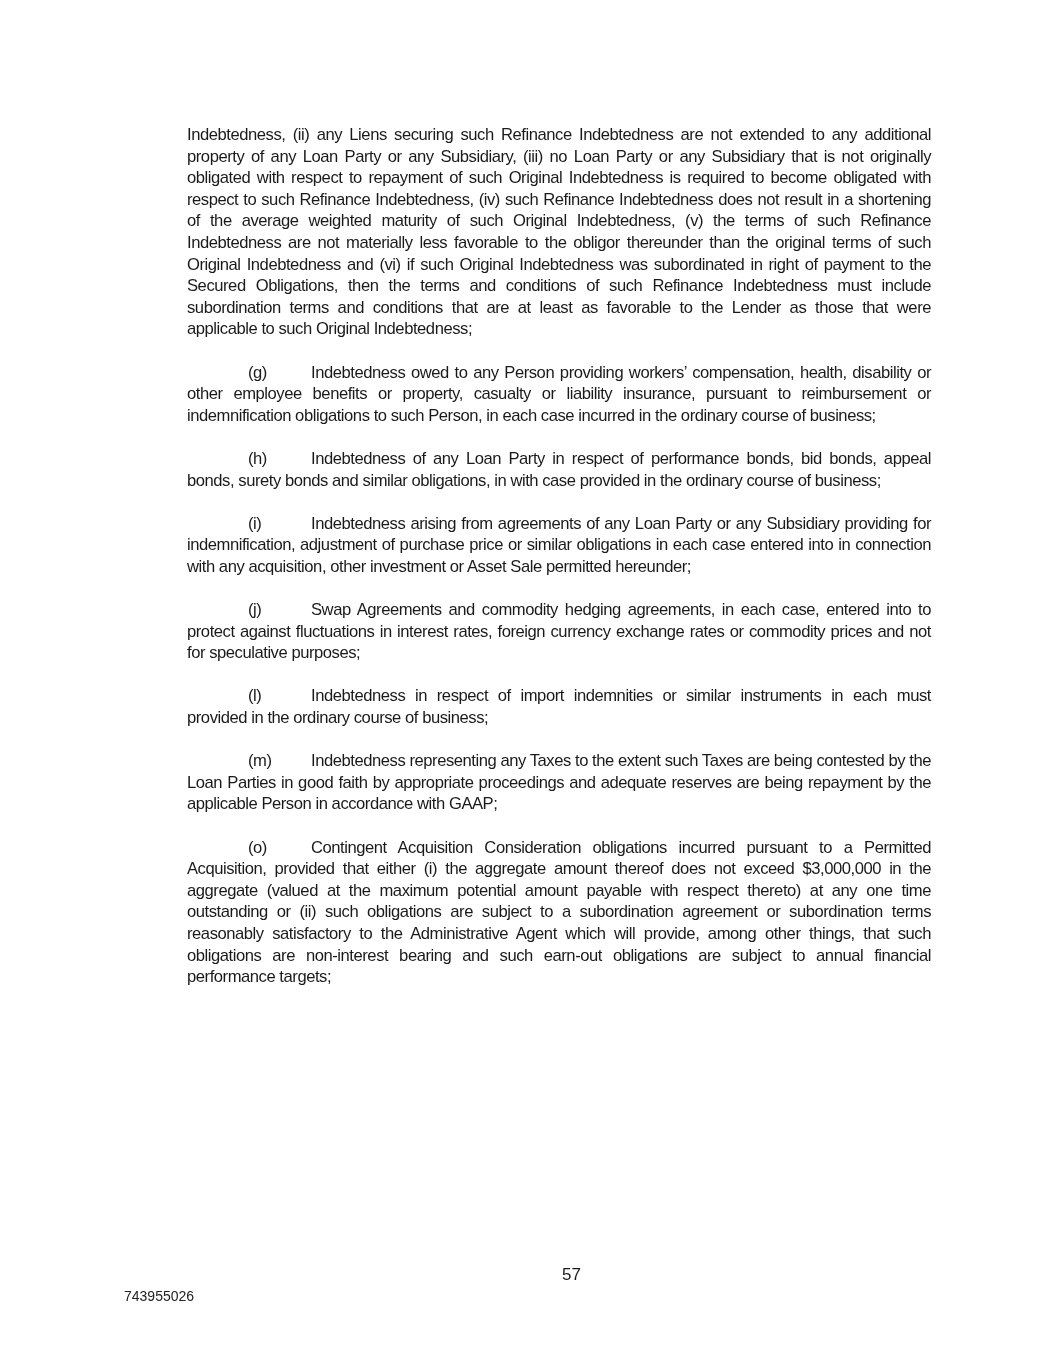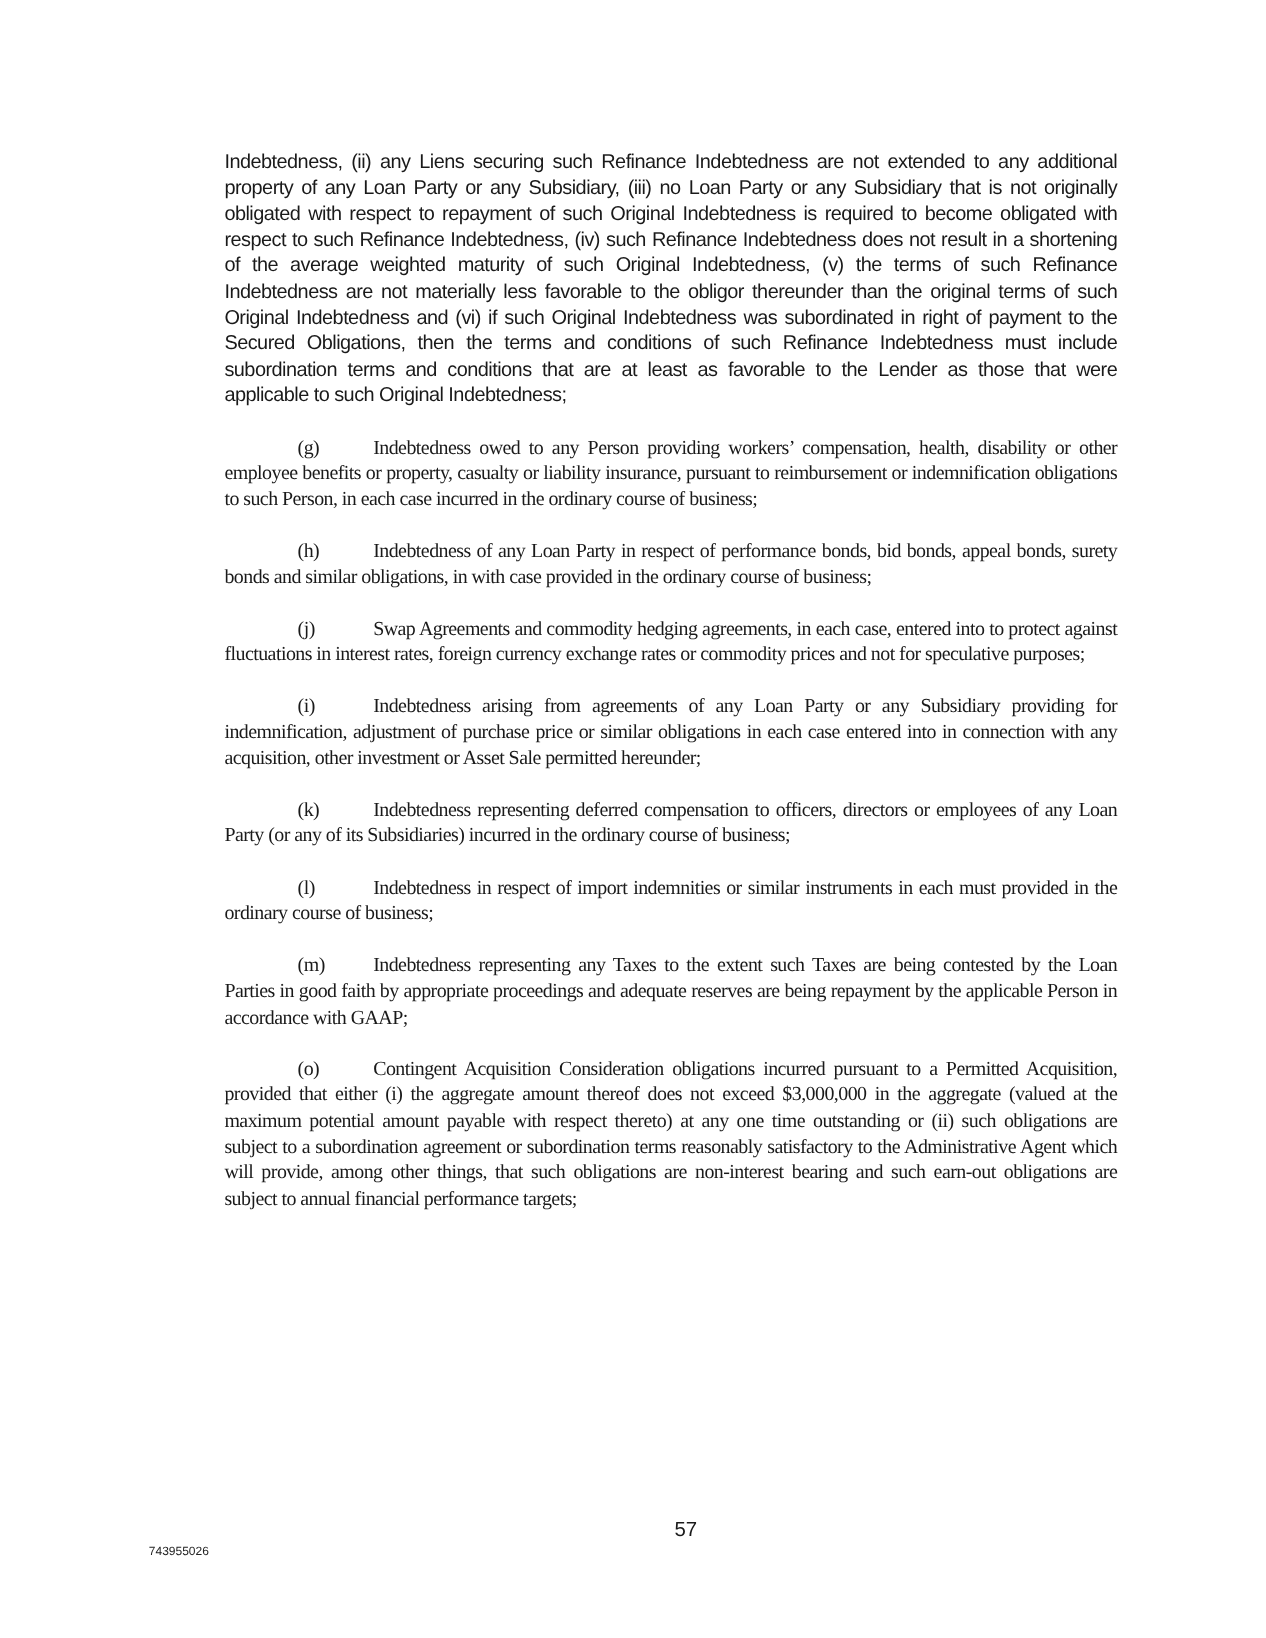--- a/index.html
+++ b/index.html
@@ -13,51 +13,50 @@
     width: 744px;
     color: #1a1a1a;
     font-family: "Liberation Sans", sans-serif;
     font-size: 16.6px;
     line-height: 21.6px;
     text-align: justify;
     letter-spacing: -0.45px;
     word-spacing: 0px;
   }
   .para { margin: 0; }
-  .para + .para { margin-top: 21.6px; font-family: Liberation Serif, serif; }
+  .para + .para { margin-top: 21.6px; }
   .para .indent { display: inline-block; width: 61px; }
   .para .label { display: inline-block; width: 63px; }
   .page-number {
     position: absolute; left: 0; width: 1055px; top: 1265px;
     text-align: center;
     font-family: "Liberation Sans", sans-serif;
     font-size: 17px; color: #1a1a1a; padding-left: 44px;
   }
   .doc-id {
     position: absolute; left: 124px; top: 1288px;
     font-family: "Liberation Sans", sans-serif;
-    font-size: 10px; color: #222;
+    font-size: 14px; color: #222;
   }
 </style>
 </head>
 <body>
 
 <div class="page">
   <div class="text-block" style="top:124px;">
     <p class="para">Indebtedness, (ii) any Liens securing such Refinance Indebtedness are not extended to any additional property of any Loan Party or any Subsidiary, (iii) no Loan Party or any Subsidiary that is not originally obligated with respect to repayment of such Original Indebtedness is required to become obligated with respect to such Refinance Indebtedness, (iv) such Refinance Indebtedness does not result in a shortening of the average weighted maturity of such Original Indebtedness, (v) the terms of such Refinance Indebtedness are not materially less favorable to the obligor thereunder than the original terms of such Original Indebtedness and (vi) if such Original Indebtedness was subordinated in right of payment to the Secured Obligations, then the terms and conditions of such Refinance Indebtedness must include subordination terms and conditions that are at least as favorable to the Lender as those that were applicable to such Original Indebtedness;</p>
 
     <p class="para"><span class="indent"></span><span class="label">(g)</span><span>Indebtedness owed to any Person providing workers’ compensation, health, disability or other employee benefits or property, casualty or liability insurance, pursuant to reimbursement or indemnification obligations to such Person, in each case incurred in the ordinary course of business;</span></p>
 
     <p class="para"><span class="indent"></span><span class="label">(h)</span><span>Indebtedness of any Loan Party in respect of performance bonds, bid bonds, appeal bonds, surety bonds and similar obligations, in with case provided in the ordinary course of business;</span></p>
 
+    <p class="para"><span class="indent"></span><span class="label">(i)</span><span>Indebtedness arising from agreements of any Loan Party or any Subsidiary providing for indemnification, adjustment of purchase price or similar obligations in each case entered into in connection with any acquisition, other investment or Asset Sale permitted hereunder;</span></p>
+
     <p class="para"><span class="indent"></span><span class="label">(j)</span><span>Swap Agreements and commodity hedging agreements, in each case, entered into to protect against fluctuations in interest rates, foreign currency exchange rates or commodity prices and not for speculative purposes;</span></p>
 
-    <p class="para"><span class="indent"></span><span class="label">(i)</span><span>Indebtedness arising from agreements of any Loan Party or any Subsidiary providing for indemnification, adjustment of purchase price or similar obligations in each case entered into in connection with any acquisition, other investment or Asset Sale permitted hereunder;</span></p>
-
-    <p class="para"><span class="indent"></span><span class="label">(k)</span><span>Indebtedness representing deferred compensation to officers, directors or employees of any Loan Party (or any of its Subsidiaries) incurred in the ordinary course of business;</span></p>
 
     <p class="para"><span class="indent"></span><span class="label">(l)</span><span>Indebtedness in respect of import indemnities or similar instruments in each must provided in the ordinary course of business;</span></p>
 
     <p class="para"><span class="indent"></span><span class="label">(m)</span><span>Indebtedness representing any Taxes to the extent such Taxes are being contested by the Loan Parties in good faith by appropriate proceedings and adequate reserves are being repayment by the applicable Person in accordance with GAAP;</span></p>
 
 
     <p class="para"><span class="indent"></span><span class="label">(o)</span><span>Contingent Acquisition Consideration obligations incurred pursuant to a Permitted Acquisition, provided that either (i) the aggregate amount thereof does not exceed $3,000,000 in the aggregate (valued at the maximum potential amount payable with respect thereto) at any one time outstanding or (ii) such obligations are subject to a subordination agreement or subordination terms reasonably satisfactory to the Administrative Agent which will provide, among other things, that such obligations are non-interest bearing and such earn-out obligations are subject to annual financial performance targets;</span></p>
   </div>
 
   <div class="page-number">57</div>

